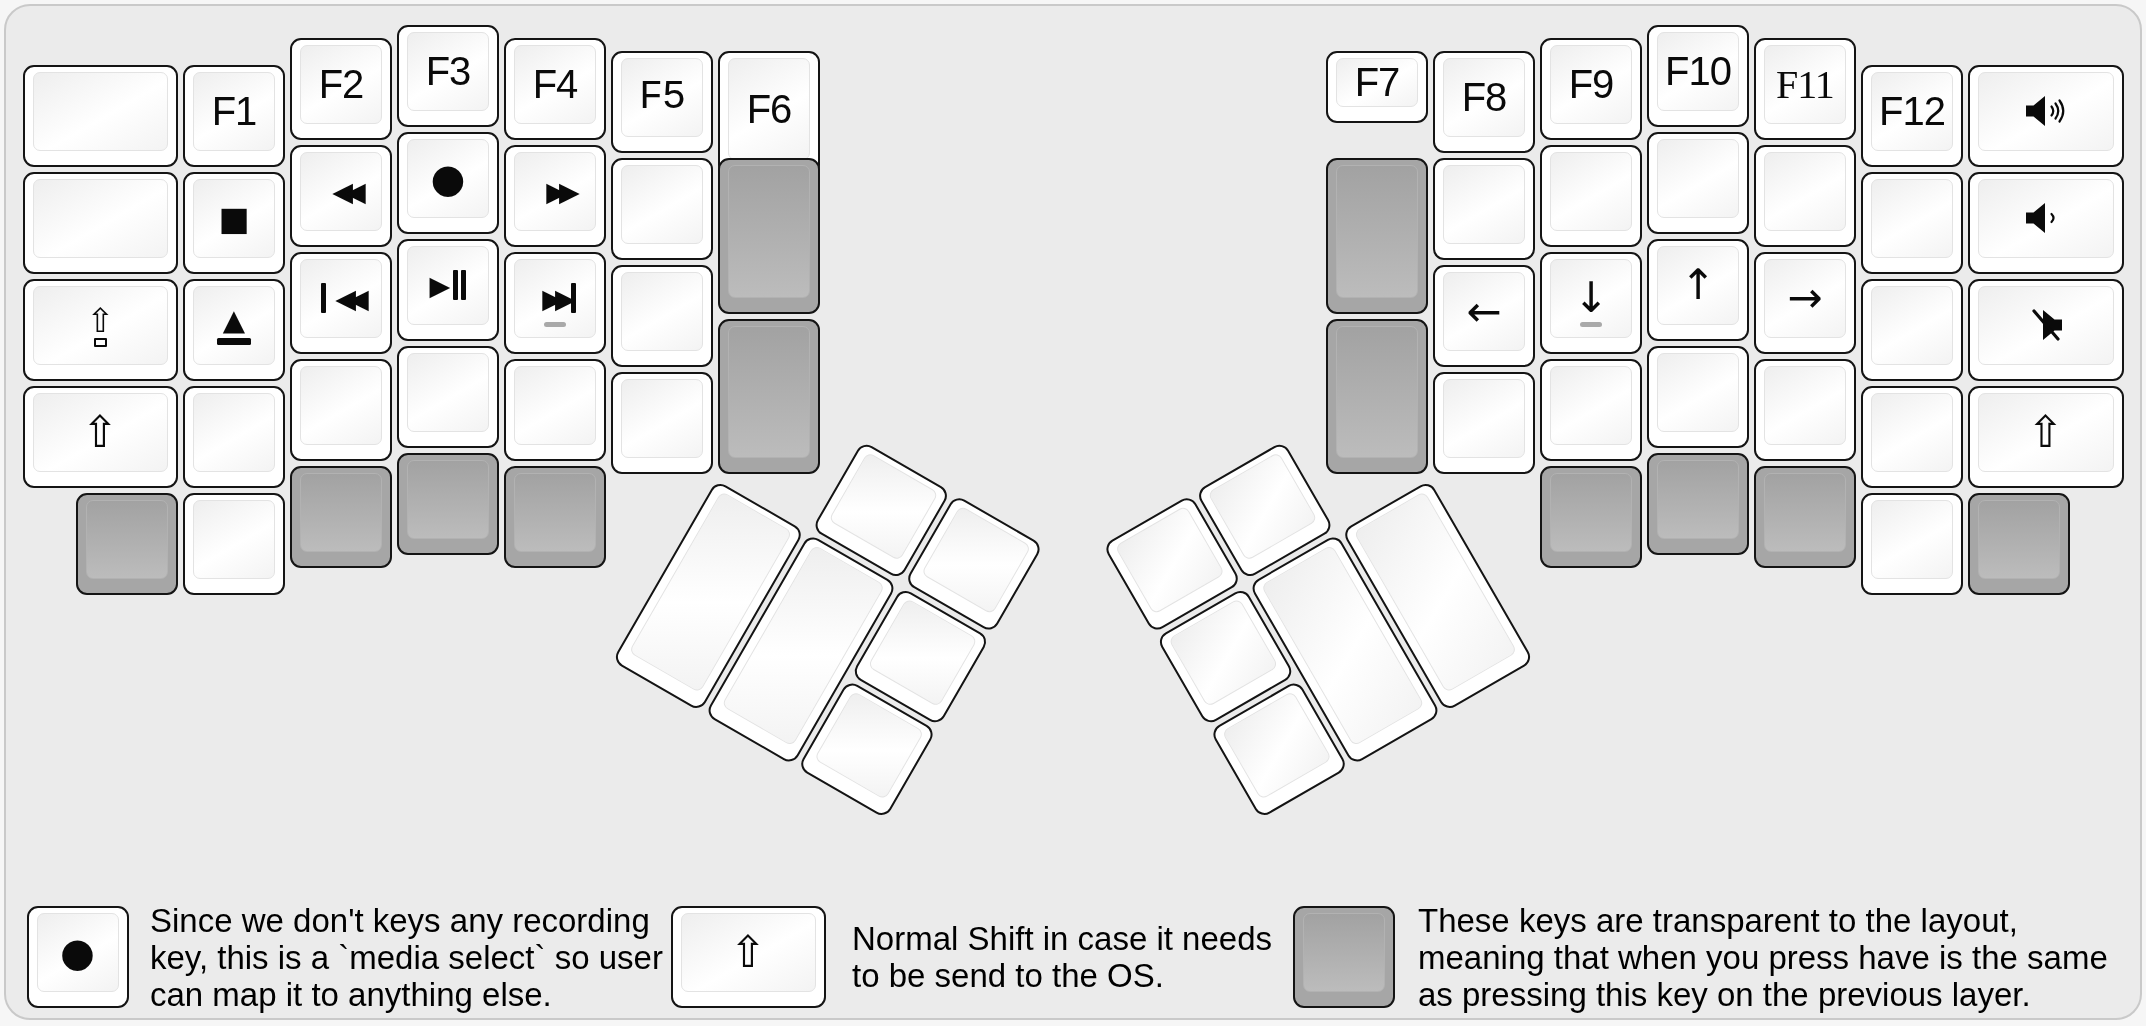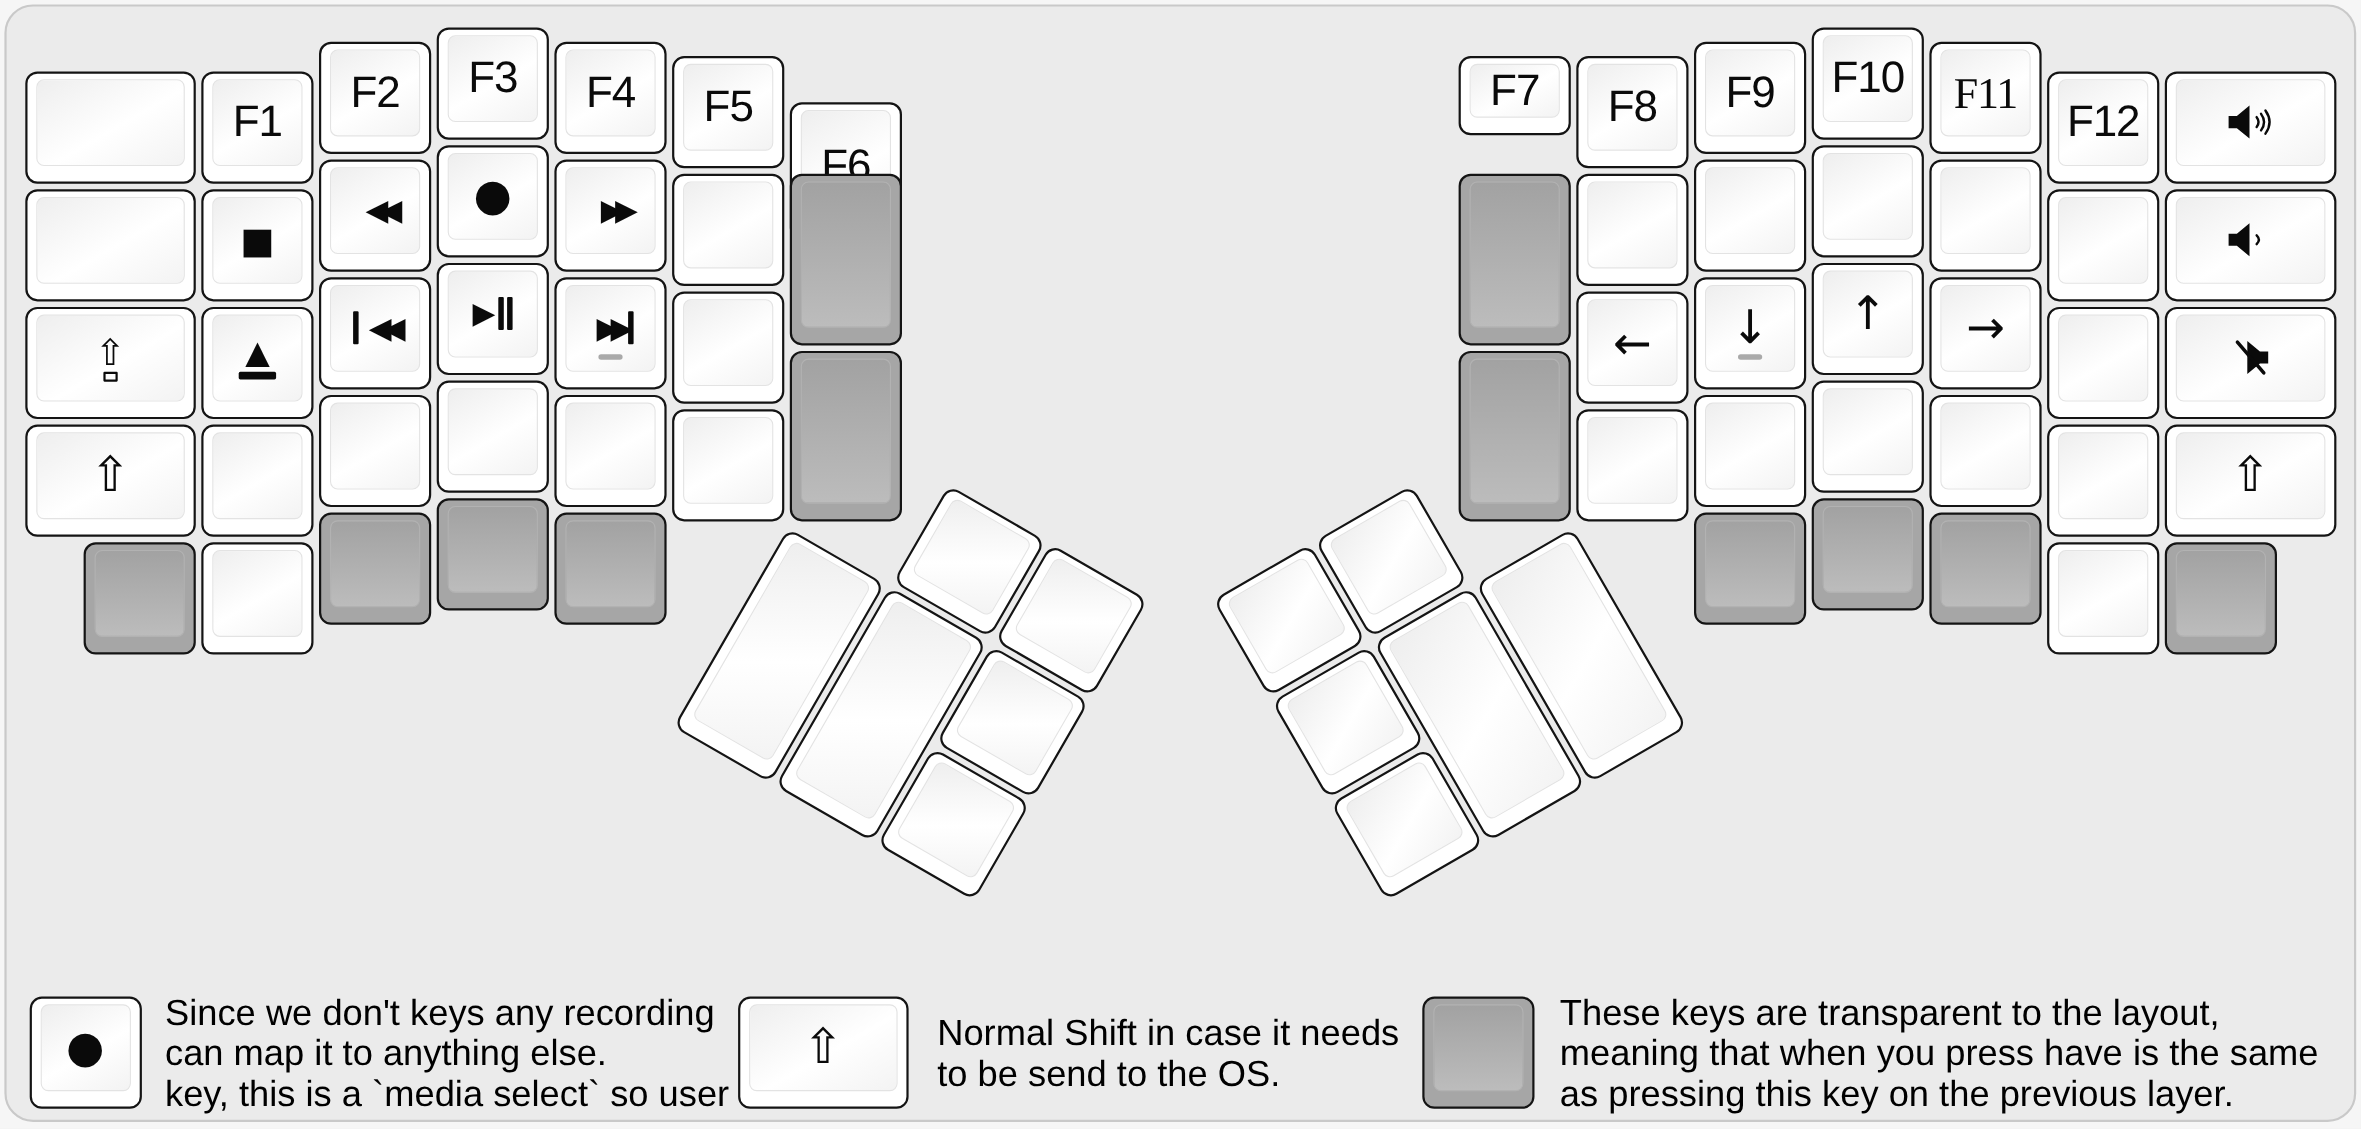--- a/index.html
+++ b/index.html
@@ -137,35 +137,35 @@
           <div class="hstack">
             <span class="gl tri">▶▶</span>
             <div class="vbar"></div>
           </div>
           <div class="homing"></div>
         </div>
       </div>
       <div class="key" style="left: 504px; top: 358.9px; width: 102px; height: 102px;">
         <div class="cap"></div>
       </div>
-      <div class="key" style="left: 611px; top: 51.3px; width: 102px; height: 102px;">
+      <div class="key" style="left: 611px; top: 51.3px; width: 102px; height: 102px; font-family: Liberation Mono, monospace;">
         <div class="cap">
           <span class="flabel">F5</span>
         </div>
       </div>
       <div class="key" style="left: 611px; top: 158.3px; width: 102px; height: 102px;">
         <div class="cap"></div>
       </div>
       <div class="key" style="left: 611px; top: 265.3px; width: 102px; height: 102px;">
         <div class="cap"></div>
       </div>
       <div class="key" style="left: 611px; top: 372.3px; width: 102px; height: 102px;">
         <div class="cap"></div>
       </div>
-      <div class="key" style="left: 718px; top: 51.3px; width: 102px; height: 125px; margin-top: 42px;">
+      <div class="key" style="left: 718px; top: 51.3px; width: 102px; height: 125px;">
         <div class="cap">
           <span class="flabel">F6</span>
         </div>
       </div>
       <div class="key gray" style="left: 718px; top: 158.3px; width: 102px; height: 155.5px;">
         <div class="cap"></div>
       </div>
       <div class="key gray" style="left: 718px; top: 318.8px; width: 102px; height: 155.5px;">
         <div class="cap"></div>
       </div>
@@ -358,22 +358,22 @@
       </div>
     </div>
   <div id="legend-layer">
       <div class="key" style="left: 26.5px; top: 905.5px; width: 102px; height: 102px;">
         <div class="cap">
           <span class="gl" style="font-size: 40px;">●</span>
         </div>
       </div>
       <div class="legend-text" style="left: 150px;">
         <div>Since we don't keys any recording</div>
+        <div>key, this is a `media select` so user</div>
         <div>can map it to anything else.</div>
-        <div>key, this is a `media select` so user</div>
       </div>
       <div class="key" style="left: 670.5px; top: 905.5px; width: 155.5px; height: 102px;">
         <div class="cap">
           <span class="gl big">⇧</span>
         </div>
       </div>
       <div class="legend-text" style="left: 852px;">
         <div>Normal Shift in case it needs</div>
         <div>to be send to the OS.</div>
       </div>

